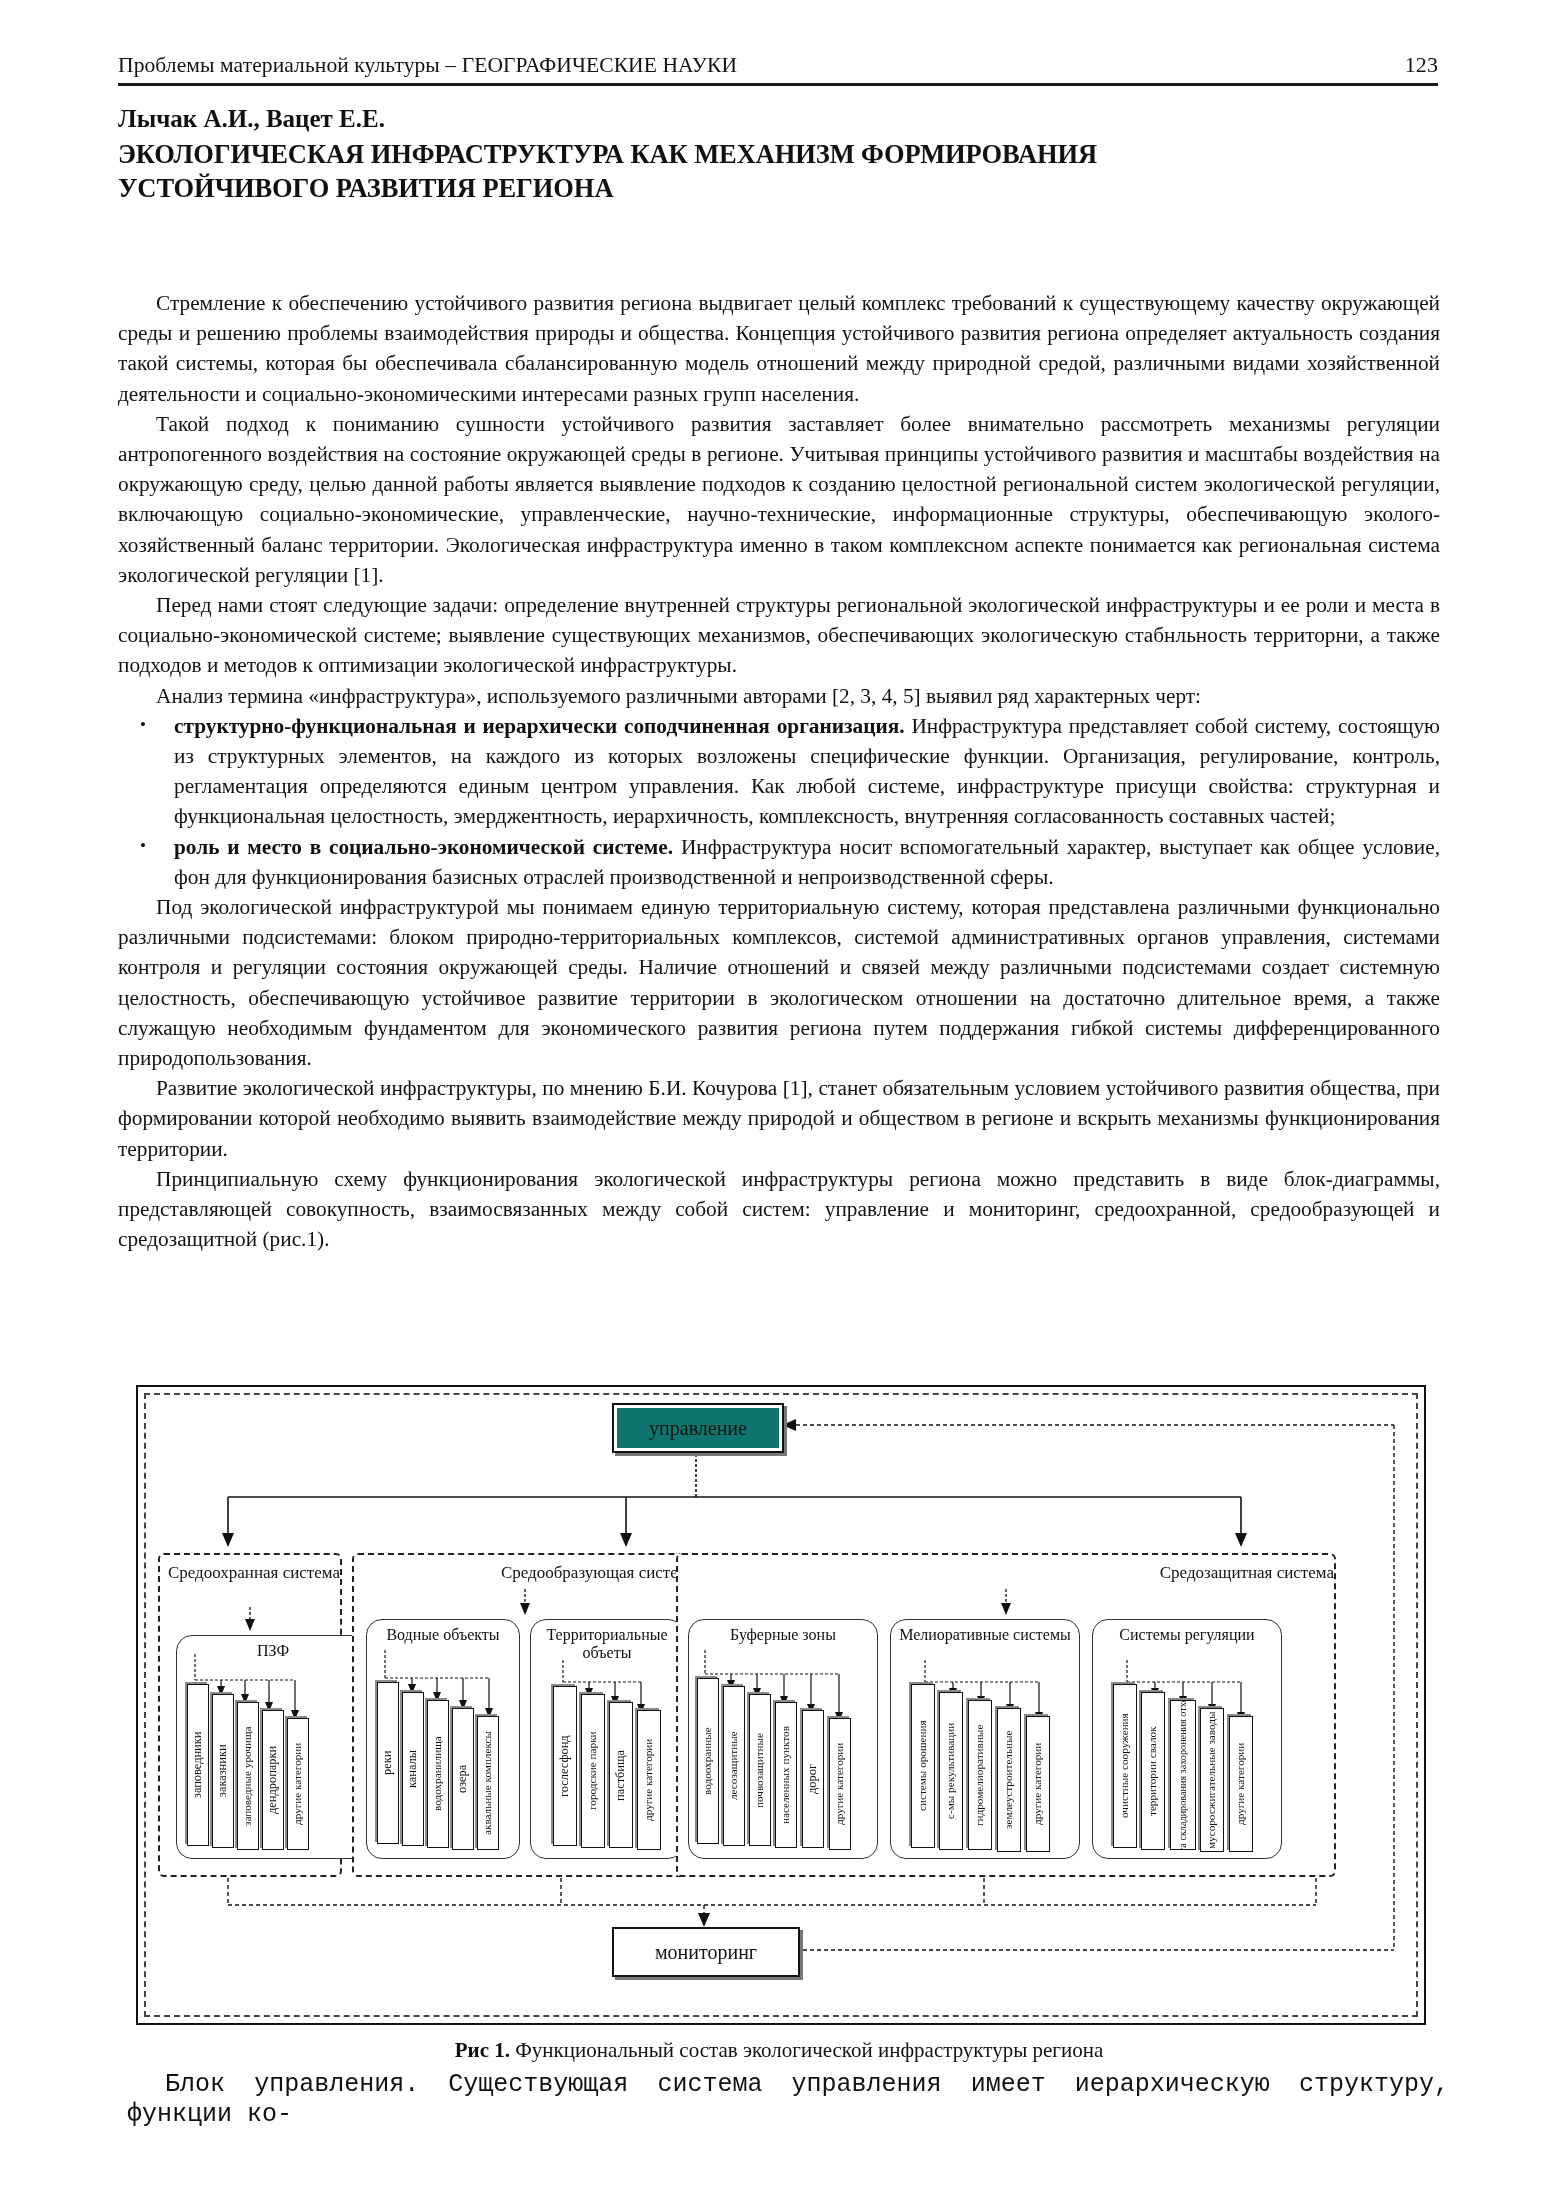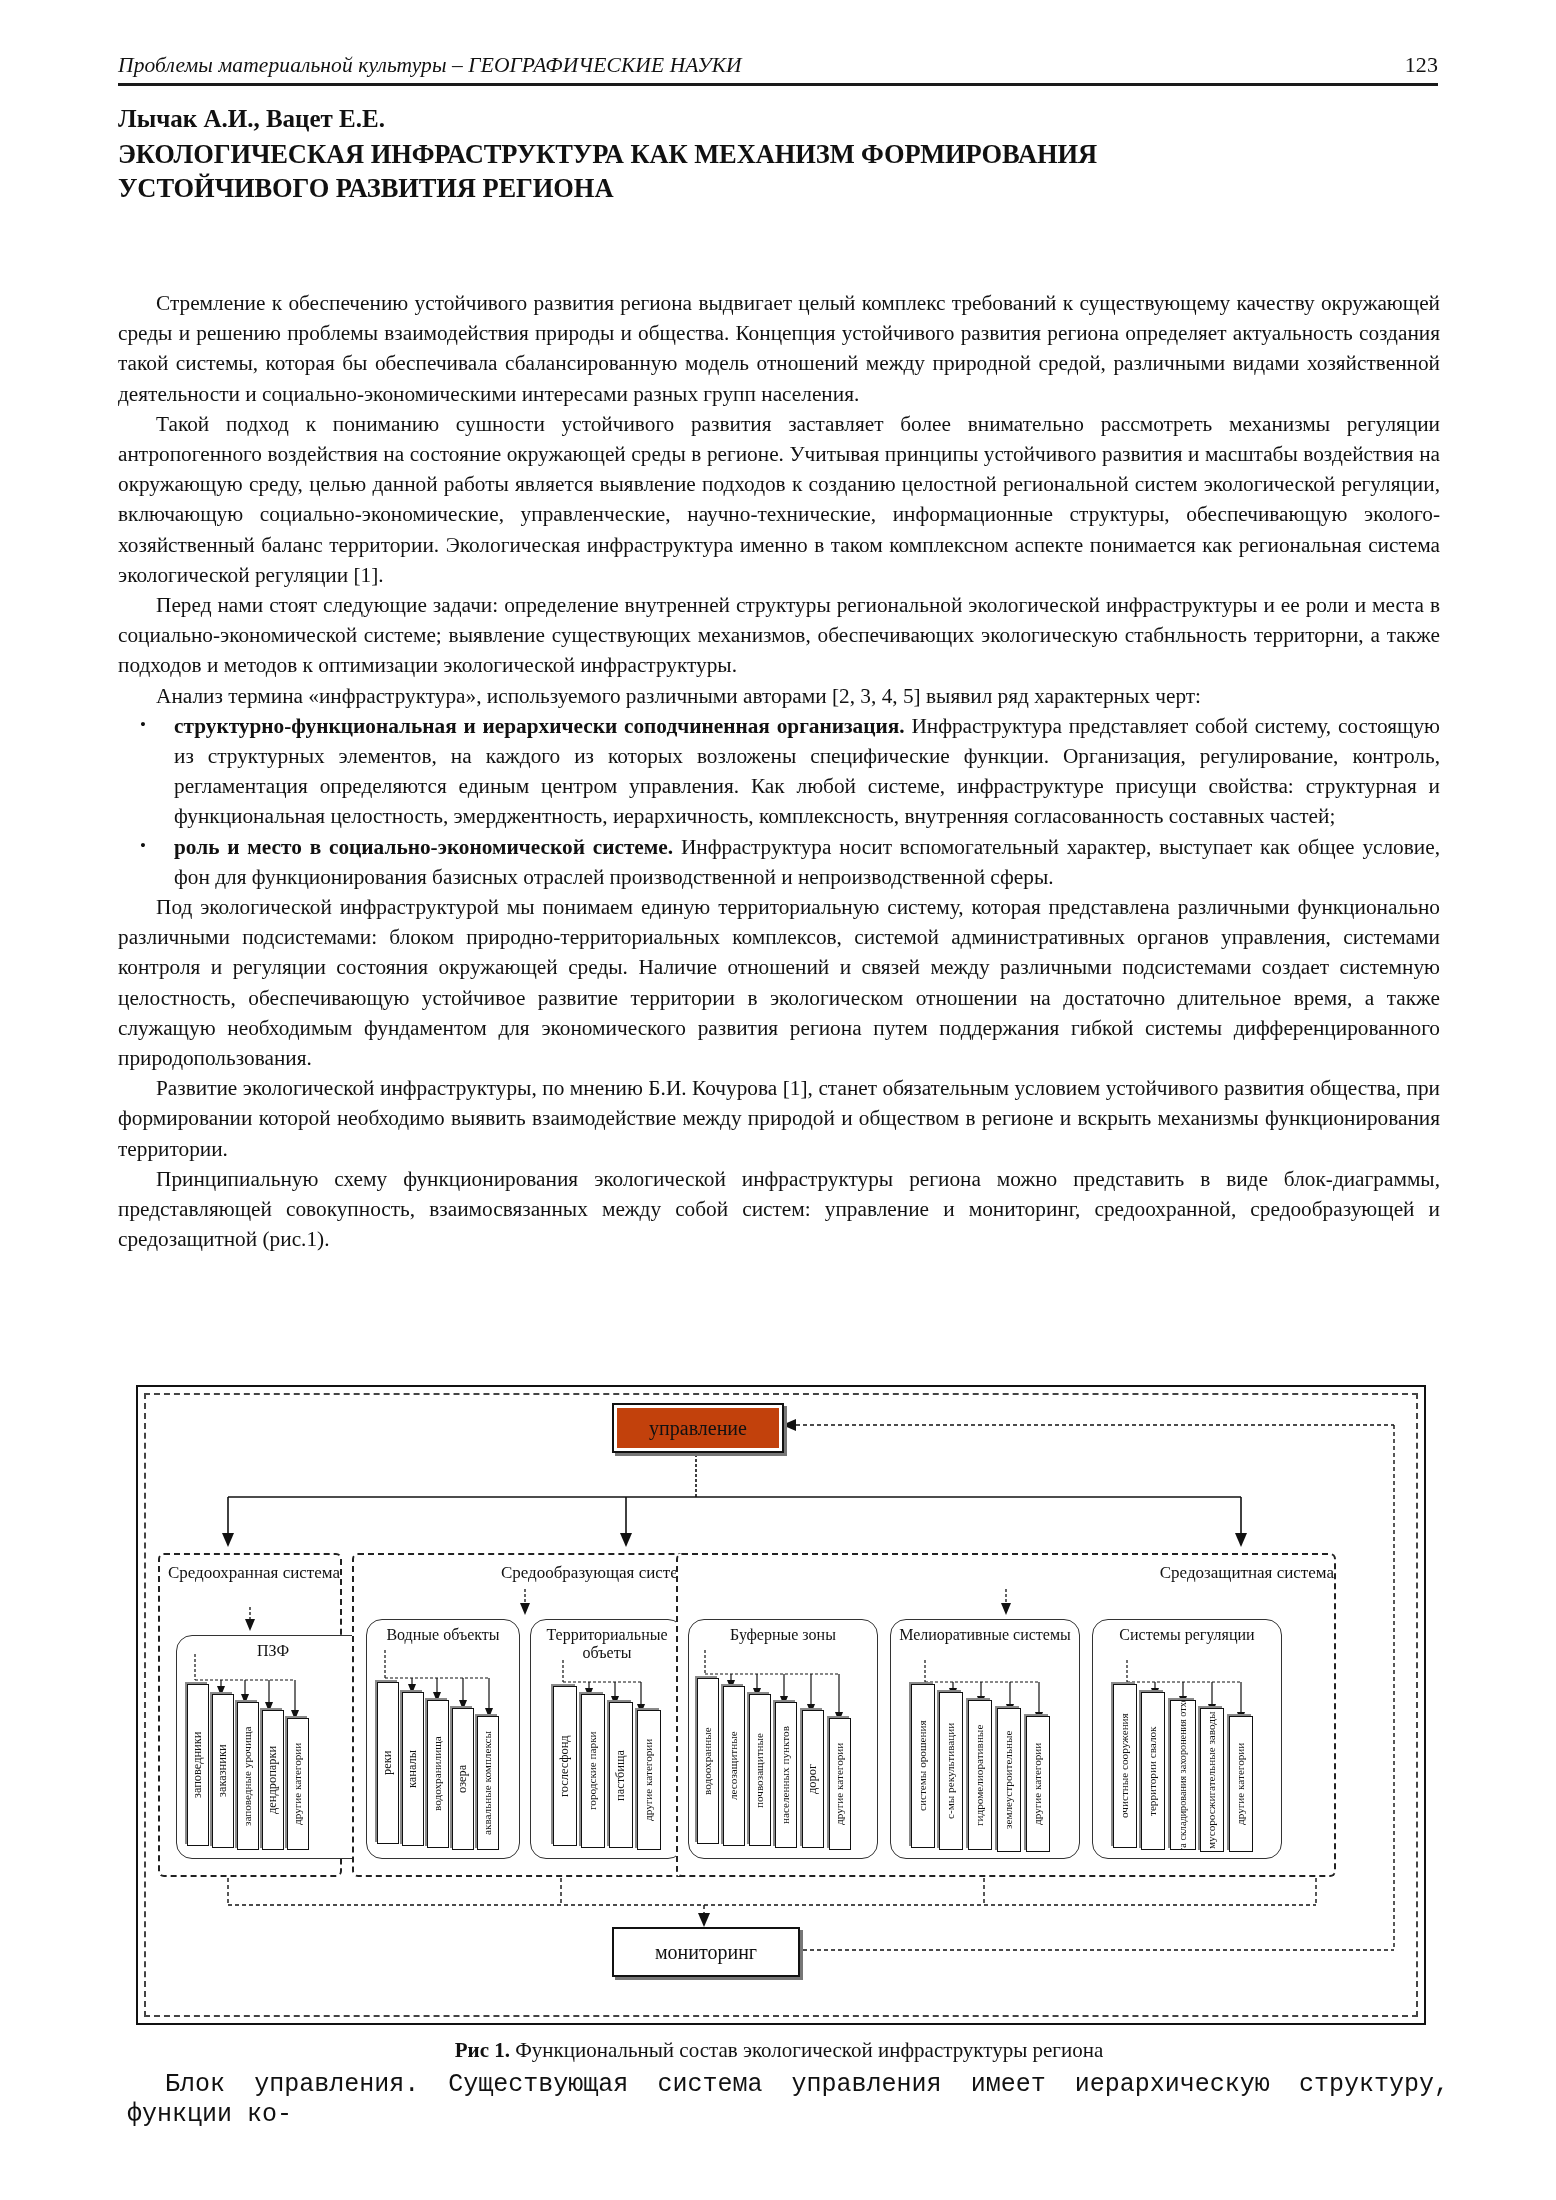--- a/index.html
+++ b/index.html
@@ -29,21 +29,21 @@
     top: 52px;
     width: 1320px;
     display: flex;
     align-items: baseline;
     justify-content: space-between;
     border-bottom: 3px solid #1a1a1a;
     padding-bottom: 5px;
     font-size: 21.5px;
     letter-spacing: 0.1px;
   }
-  .runhead-title { white-space: nowrap; font-style: italic; }
+  .runhead-title { white-space: nowrap; }
   .runhead-page { font-size: 22px; }
 
   
   .authors {
     position: absolute;
     left: 118px;
     top: 105px;
     font-size: 25px;
     font-weight: bold;
   }
@@ -116,21 +116,21 @@
     left: 476px;
     top: 18px;
     width: 168px;
     height: 46px;
     border: 2px solid #111;
     box-shadow: 3px 3px 0 #777, 0 0 0 3px #fff inset;
     display: flex;
     align-items: center;
     justify-content: center;
     font-size: 20px;
-    background: #c2410c;
+    background: #0f766e;
   }
   .monitor-box {
     position: absolute;
     left: 476px;
     top: 542px;
     width: 184px;
     height: 46px;
     border: 2px solid #111;
     box-shadow: 3px 3px 0 #777, 0 0 0 3px #fff inset;
     display: flex;

